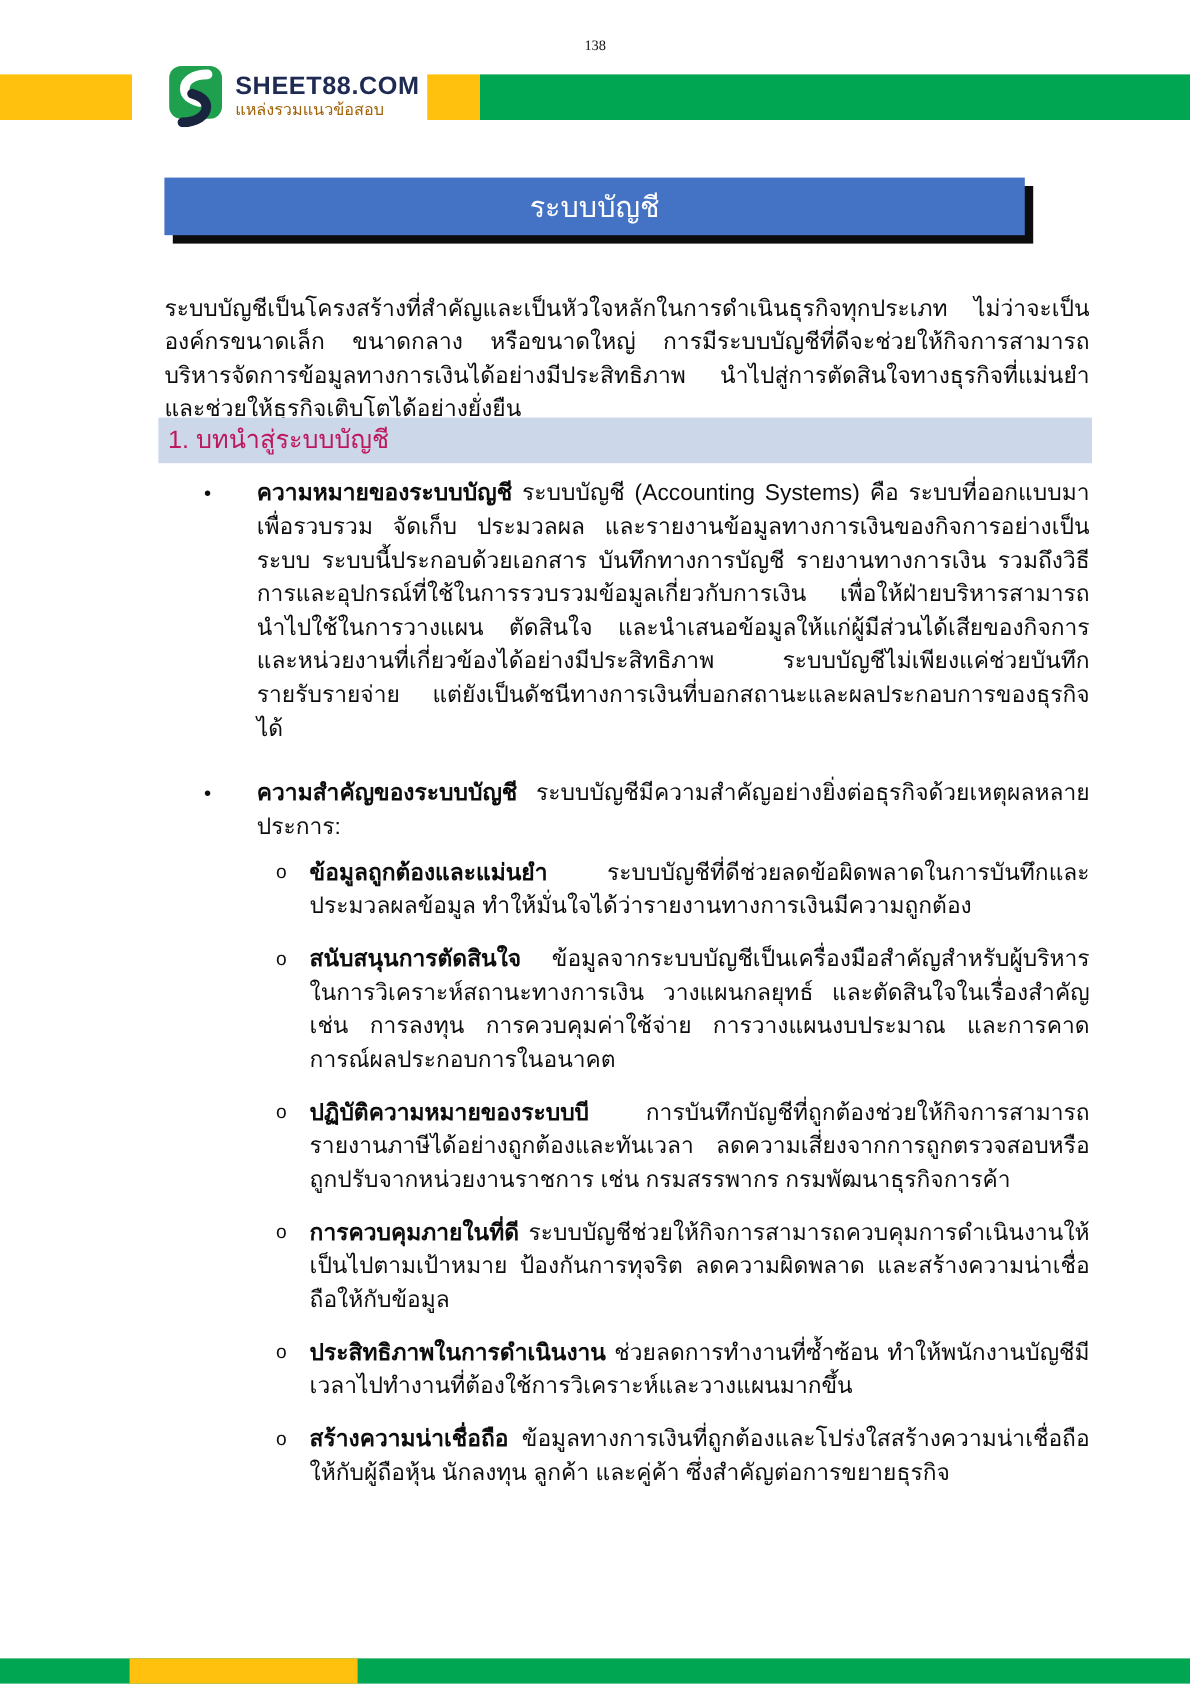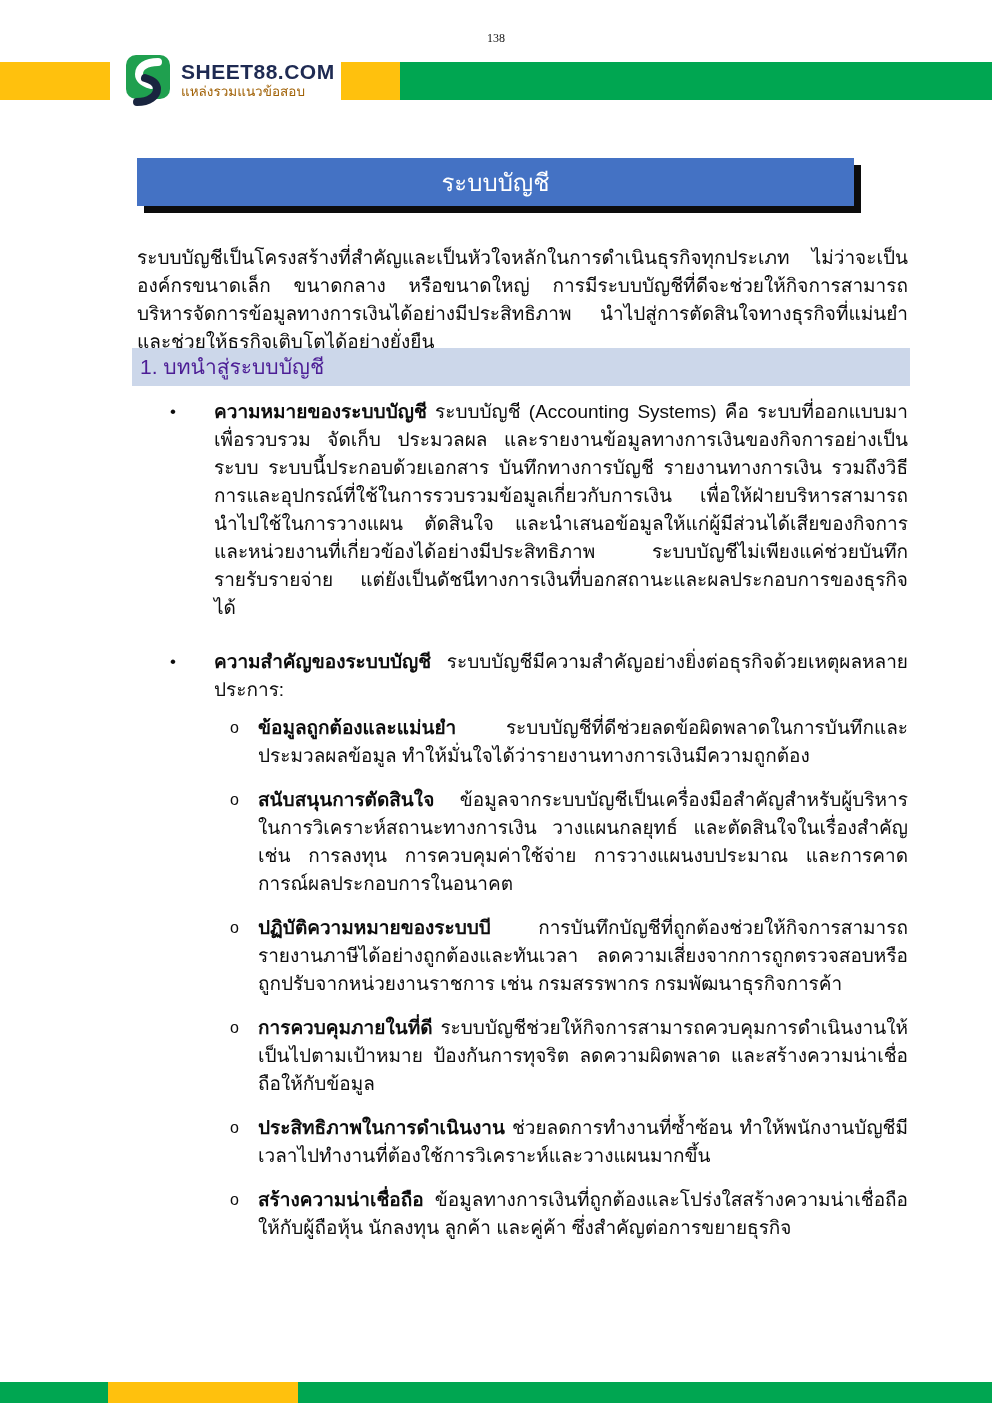--- a/index.html
+++ b/index.html
@@ -10,37 +10,37 @@
   .page-number{position:absolute;top:31px;left:0;width:992px;text-align:center;
                font-family:"Liberation Serif","DejaVu Serif",serif;font-size:12px;color:#111;}
 
   
   .header-band{position:absolute;top:62px;left:0;width:992px;height:38px;}
   .hb-yellow-left{position:absolute;left:0;top:0;width:110px;height:38px;background:#ffc10d;}
   .hb-yellow-mid{position:absolute;left:337px;top:0;width:63px;height:38px;background:#ffc10d;}
   .hb-green{position:absolute;left:400px;top:0;width:592px;height:38px;background:#00a651;}
 
   
-  .logo{position:absolute;left:118px;top:52px;height:56px;display:flex;align-items:center;gap:9px;background:#fff;padding:0 6px;}
+  .logo{position:absolute;left:133px;top:52px;height:56px;display:flex;align-items:center;gap:9px;background:#fff;padding:0 6px;}
   .logo svg{display:block;}
   .logo-brand{font-size:21px;font-weight:bold;color:#1e2a52;letter-spacing:.5px;line-height:24px;}
   .logo-tagline{font-size:13.5px;color:#a16207;line-height:16px;}
 
   
   .title-banner{position:absolute;left:137px;top:148px;width:717px;height:48px;background:#4472c4;
-                box-shadow:7px 7px 0 0 #0c0c0c;display:flex;align-items:center;justify-content:center;margin-top:10px;}
+                box-shadow:7px 7px 0 0 #0c0c0c;display:flex;align-items:center;justify-content:center;}
   .title-banner span{color:#ffffff;font-size:24px;}
 
   
   .intro{position:absolute;left:137px;top:244px;width:771px;margin:0;
          font-size:19px;line-height:28px;text-align:justify;}
 
   
   .section-heading{position:absolute;left:132px;top:348px;width:778px;height:38px;background:#ccd7ea;
-                   font-size:21px;line-height:38px;padding-left:8px;box-sizing:border-box;color:#4c1d95;}
+                   font-size:21px;line-height:38px;padding-left:8px;box-sizing:border-box;color:#be185d;}
 
   
   .content{position:absolute;left:137px;top:398px;width:771px;font-size:19px;line-height:28px;}
   .bullet{display:flex;margin-bottom:26px;}
   .bullet .marker{flex:0 0 63px;box-sizing:border-box;padding-left:33px;font-size:17px;}
   .bullet .btext{flex:1;text-align:justify;margin-left:14px;}
   .bullet.tight{margin-bottom:10px;}
   .sub{display:flex;margin-bottom:16px;}
   .sub .marker{flex:0 0 121px;box-sizing:border-box;padding-left:93px;font-size:16px;}
   .sub .btext{flex:1;text-align:justify;}

